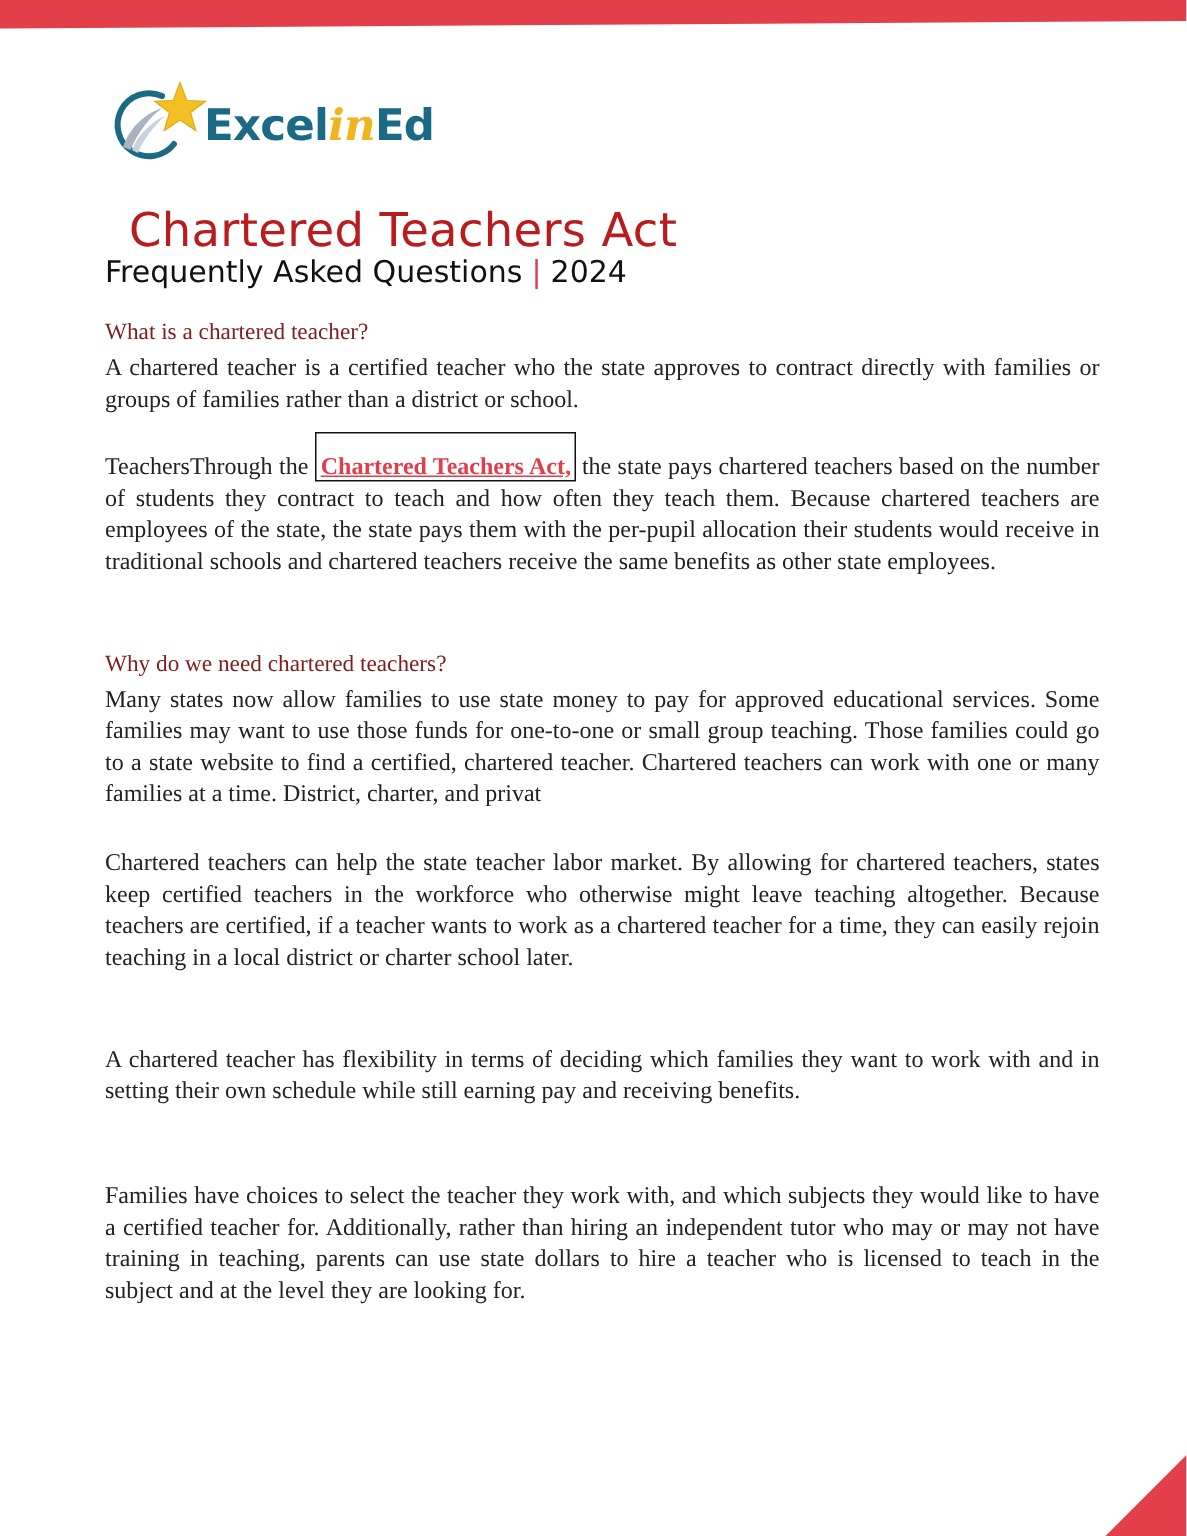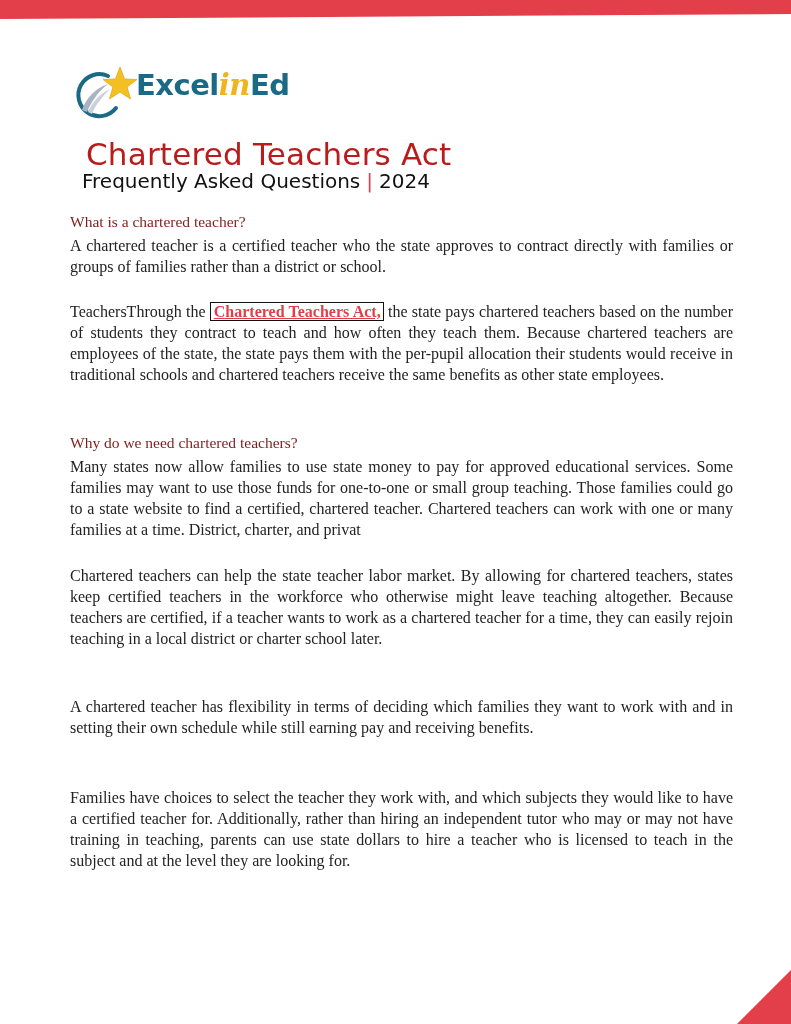--- a/index.html
+++ b/index.html
@@ -7,51 +7,51 @@
     width: 791px; height: 1024px; position: relative; overflow: hidden;
     background: #ffffff;
     font-family: "Liberation Serif", "DejaVu Serif", serif;
     color: #222222;
   }
   .top-band { position: absolute; left: 0; top: 0; width: 791px; height: 20px; }
   .top-band svg { display: block; }
   .corner { position: absolute; right: 0; bottom: 0; width: 54px; height: 54px; }
   .corner svg { display: block; }
 
-  .logo { position: absolute; left: 70px; top: 64px; height: 58px; display: flex; align-items: flex-start; }
+  .logo { position: absolute; left: 70px; top: 52px; height: 58px; display: flex; align-items: center; }
   .logo-mark { width: 68px; height: 58px; }
   .logo-text {
     font-family: "DejaVu Sans", sans-serif; font-weight: bold; font-size: 29px;
     color: #1a6a85; letter-spacing: -0.5px; margin-left: -2px; margin-top: 4px;
   }
   .logo-text .in { color: #f0b51e; font-style: italic; font-family: "DejaVu Serif", serif; }
 
   .title {
     position: absolute; left: 70px; top: 120px; margin: 16px;
     font-family: "DejaVu Sans", sans-serif; font-size: 31px; font-weight: normal;
     color: #b91c1c; letter-spacing: 0.2px;
   }
   .subtitle {
-    position: absolute; left: 82px; top: 169px; margin: 0;
+    position: absolute; left: 70px; top: 169px; margin: 0;
     font-family: "DejaVu Sans", sans-serif; font-size: 20px; color: #111111;
   }
   .subtitle .sep { color: #e03e4a; margin: 0 6px; }
 
   .section { position: absolute; left: 70px; width: 663px; }
   .q {
     margin: 0 0 3px 0;
     font-family: Liberation Serif, serif; font-size: 15.5px; font-weight: normal;
     color: #7f1d1d; line-height: 20px;
   }
   .a {
     margin: 0; font-size: 16px; line-height: 21px; text-align: justify; color: #222;
   }
   .inline-link {
     color: #e03e4a; font-weight: bold; text-decoration: underline;
-    border: 1.5px solid #111; padding: 0 2px 0 3px;
+    border: 1.5px solid #111; padding: 14px 2px 0 3px;
   }
 </style>
 </head>
 <body>
 
 <div class="top-band">
   <svg width="791" height="20" viewBox="0 0 791 20">
     <path d="M0 0 H791 V14 L0 19 Z" fill="#e23f4a"></path>
   </svg>
 </div>

